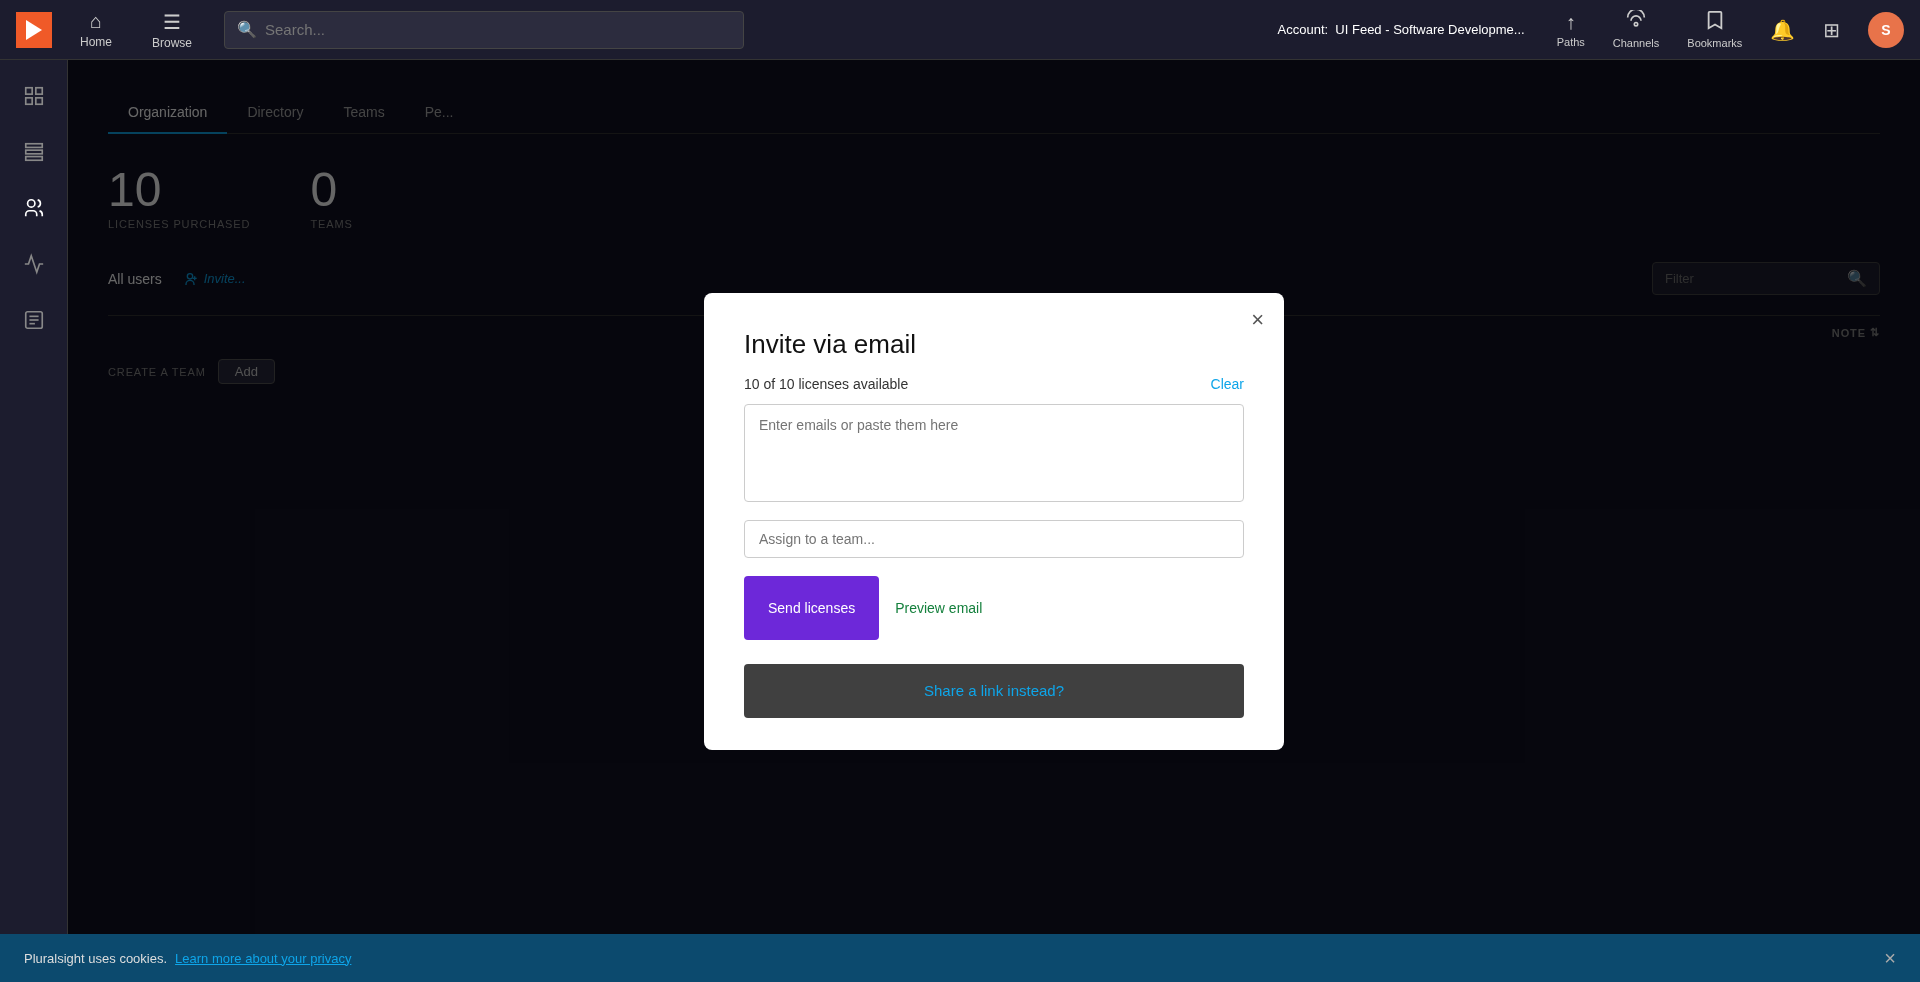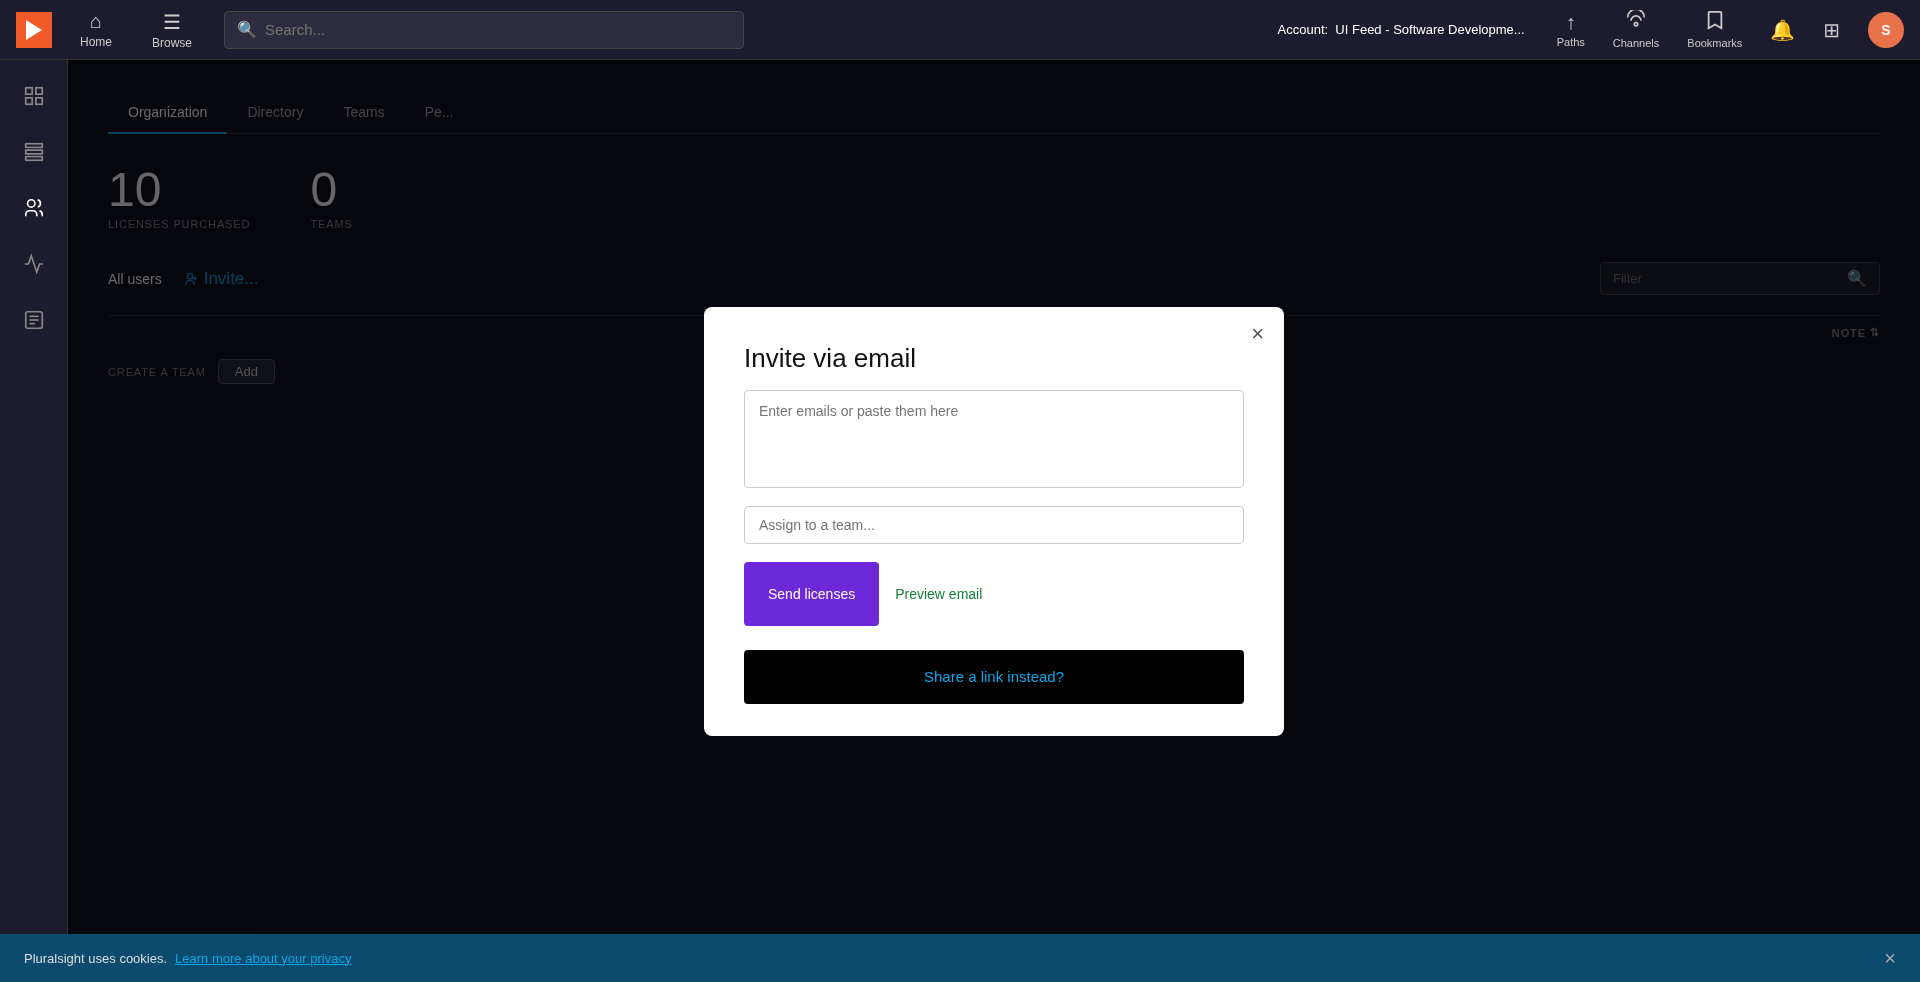--- a/index.html
+++ b/index.html
@@ -228,35 +228,36 @@
     .all-users-label {
       font-size: 14px;
       color: #fff;
       font-weight: 500;
     }
     .invite-btn {
       display: flex;
       align-items: center;
       gap: 6px;
       color: #0ea5e9;
-      font-size: 17px;
+      font-size: 13px;
       cursor: pointer;
       background: none;
       border: none;
       padding: 0;
+      font-style: italic;
     }
     .filter-bar {
       display: flex;
       align-items: center;
       background: #1e1e30;
       border: 1px solid #444;
       border-radius: 4px;
       padding: 6px 12px;
       gap: 8px;
-      width: 280px;
+      width: 228px;
     }
     .filter-input {
       background: transparent;
       border: none;
       outline: none;
       color: #ccc;
       font-size: 13px;
       width: 100%;
     }
 
@@ -403,21 +404,21 @@
       font-weight: 400;
     }
     .preview-link {
       color: #15803d;
       font-size: 14px;
       cursor: pointer;
       background: none;
       border: none;
     }
     .share-link-box {
-      background: #000000;
+      background: #404040;
       border-radius: 4px;
       padding: 18px;
       text-align: center;
     }
     .share-link-text {
       color: #0ea5e9;
       font-size: 15px;
       cursor: pointer;
       background: none;
       border: none;
@@ -599,20 +600,24 @@
     <div class="team-section">
       <span class="create-team-label">CREATE A TEAM</span>
       <button class="add-btn">Add</button>
     </div>
 
     <div class="overlay">
       <div class="modal">
         <button class="modal-close">×</button>
         <h2 class="modal-title">Invite via email</h2>
 
+        <div class="licenses-row">
+          <span class="licenses-text">10 of 10 licenses available</span>
+          <button class="clear-link">Clear</button>
+        </div>
 
         <textarea class="email-textarea" placeholder="Enter emails or paste them here" style=""></textarea>
 
         <input class="assign-input" type="text" placeholder="Assign to a team..." style="">
 
         <div class="modal-actions">
           <button class="send-btn">Send licenses</button>
           <button class="preview-link">Preview email</button>
         </div>
 

